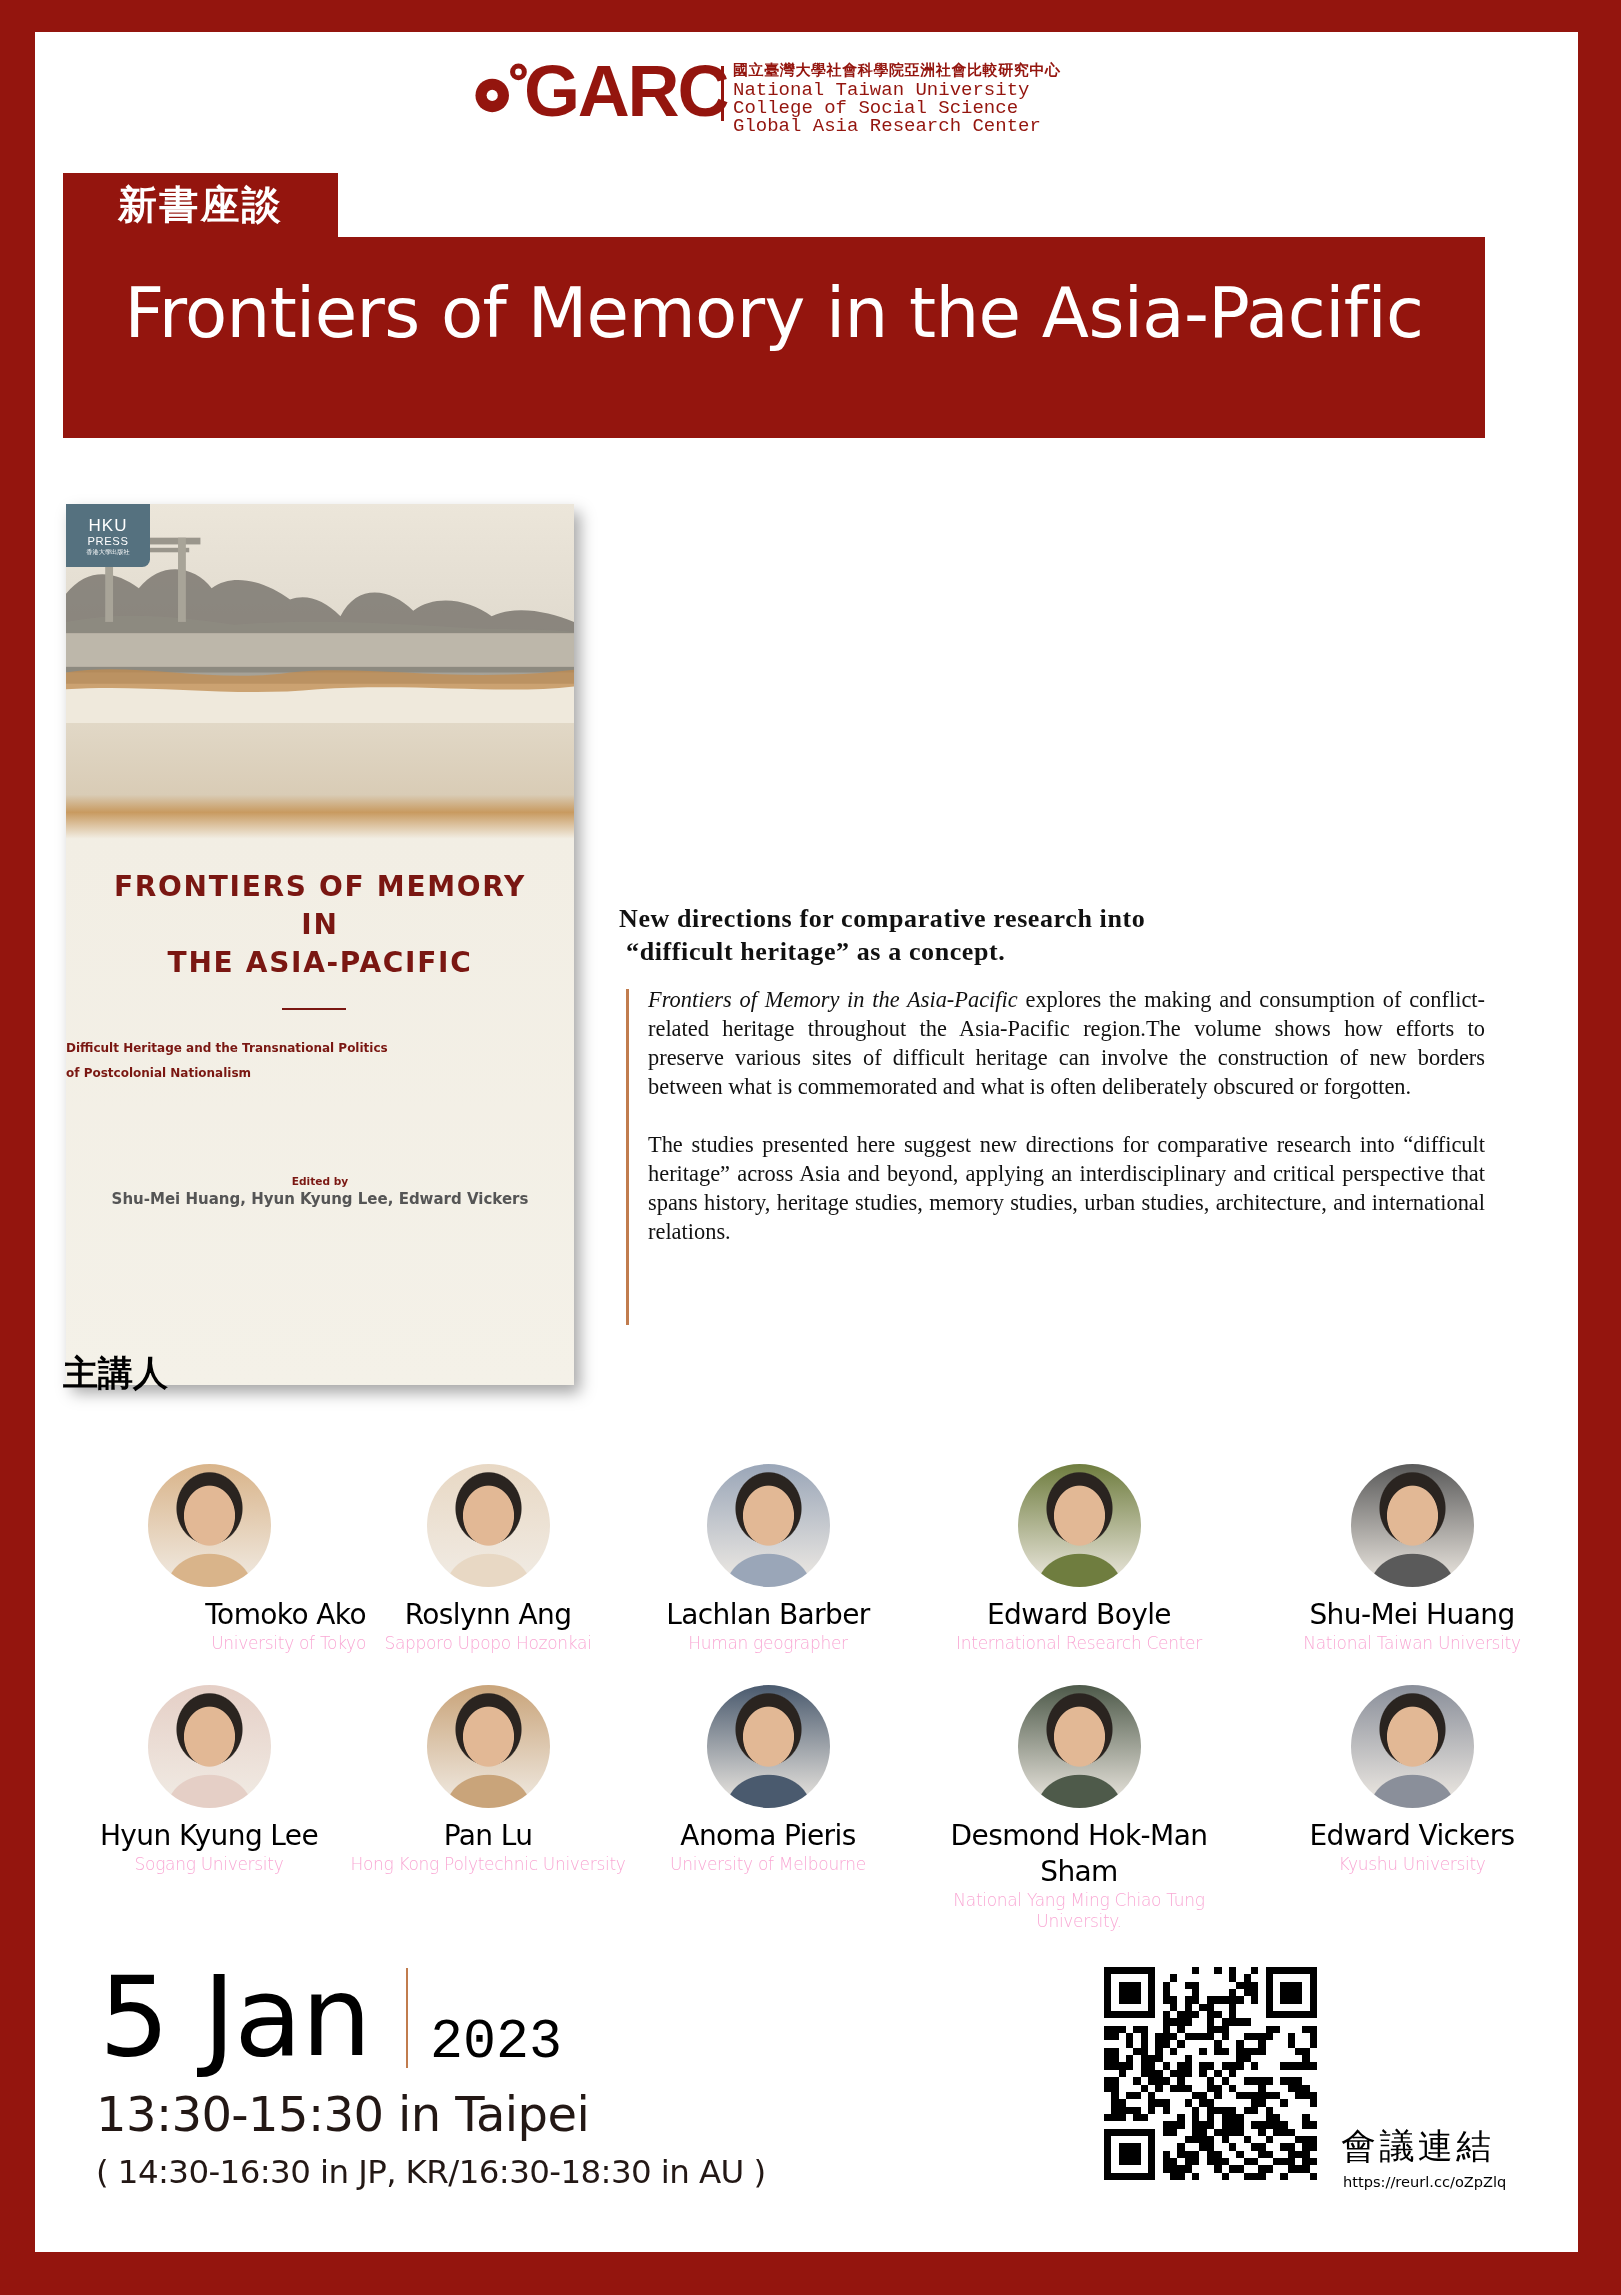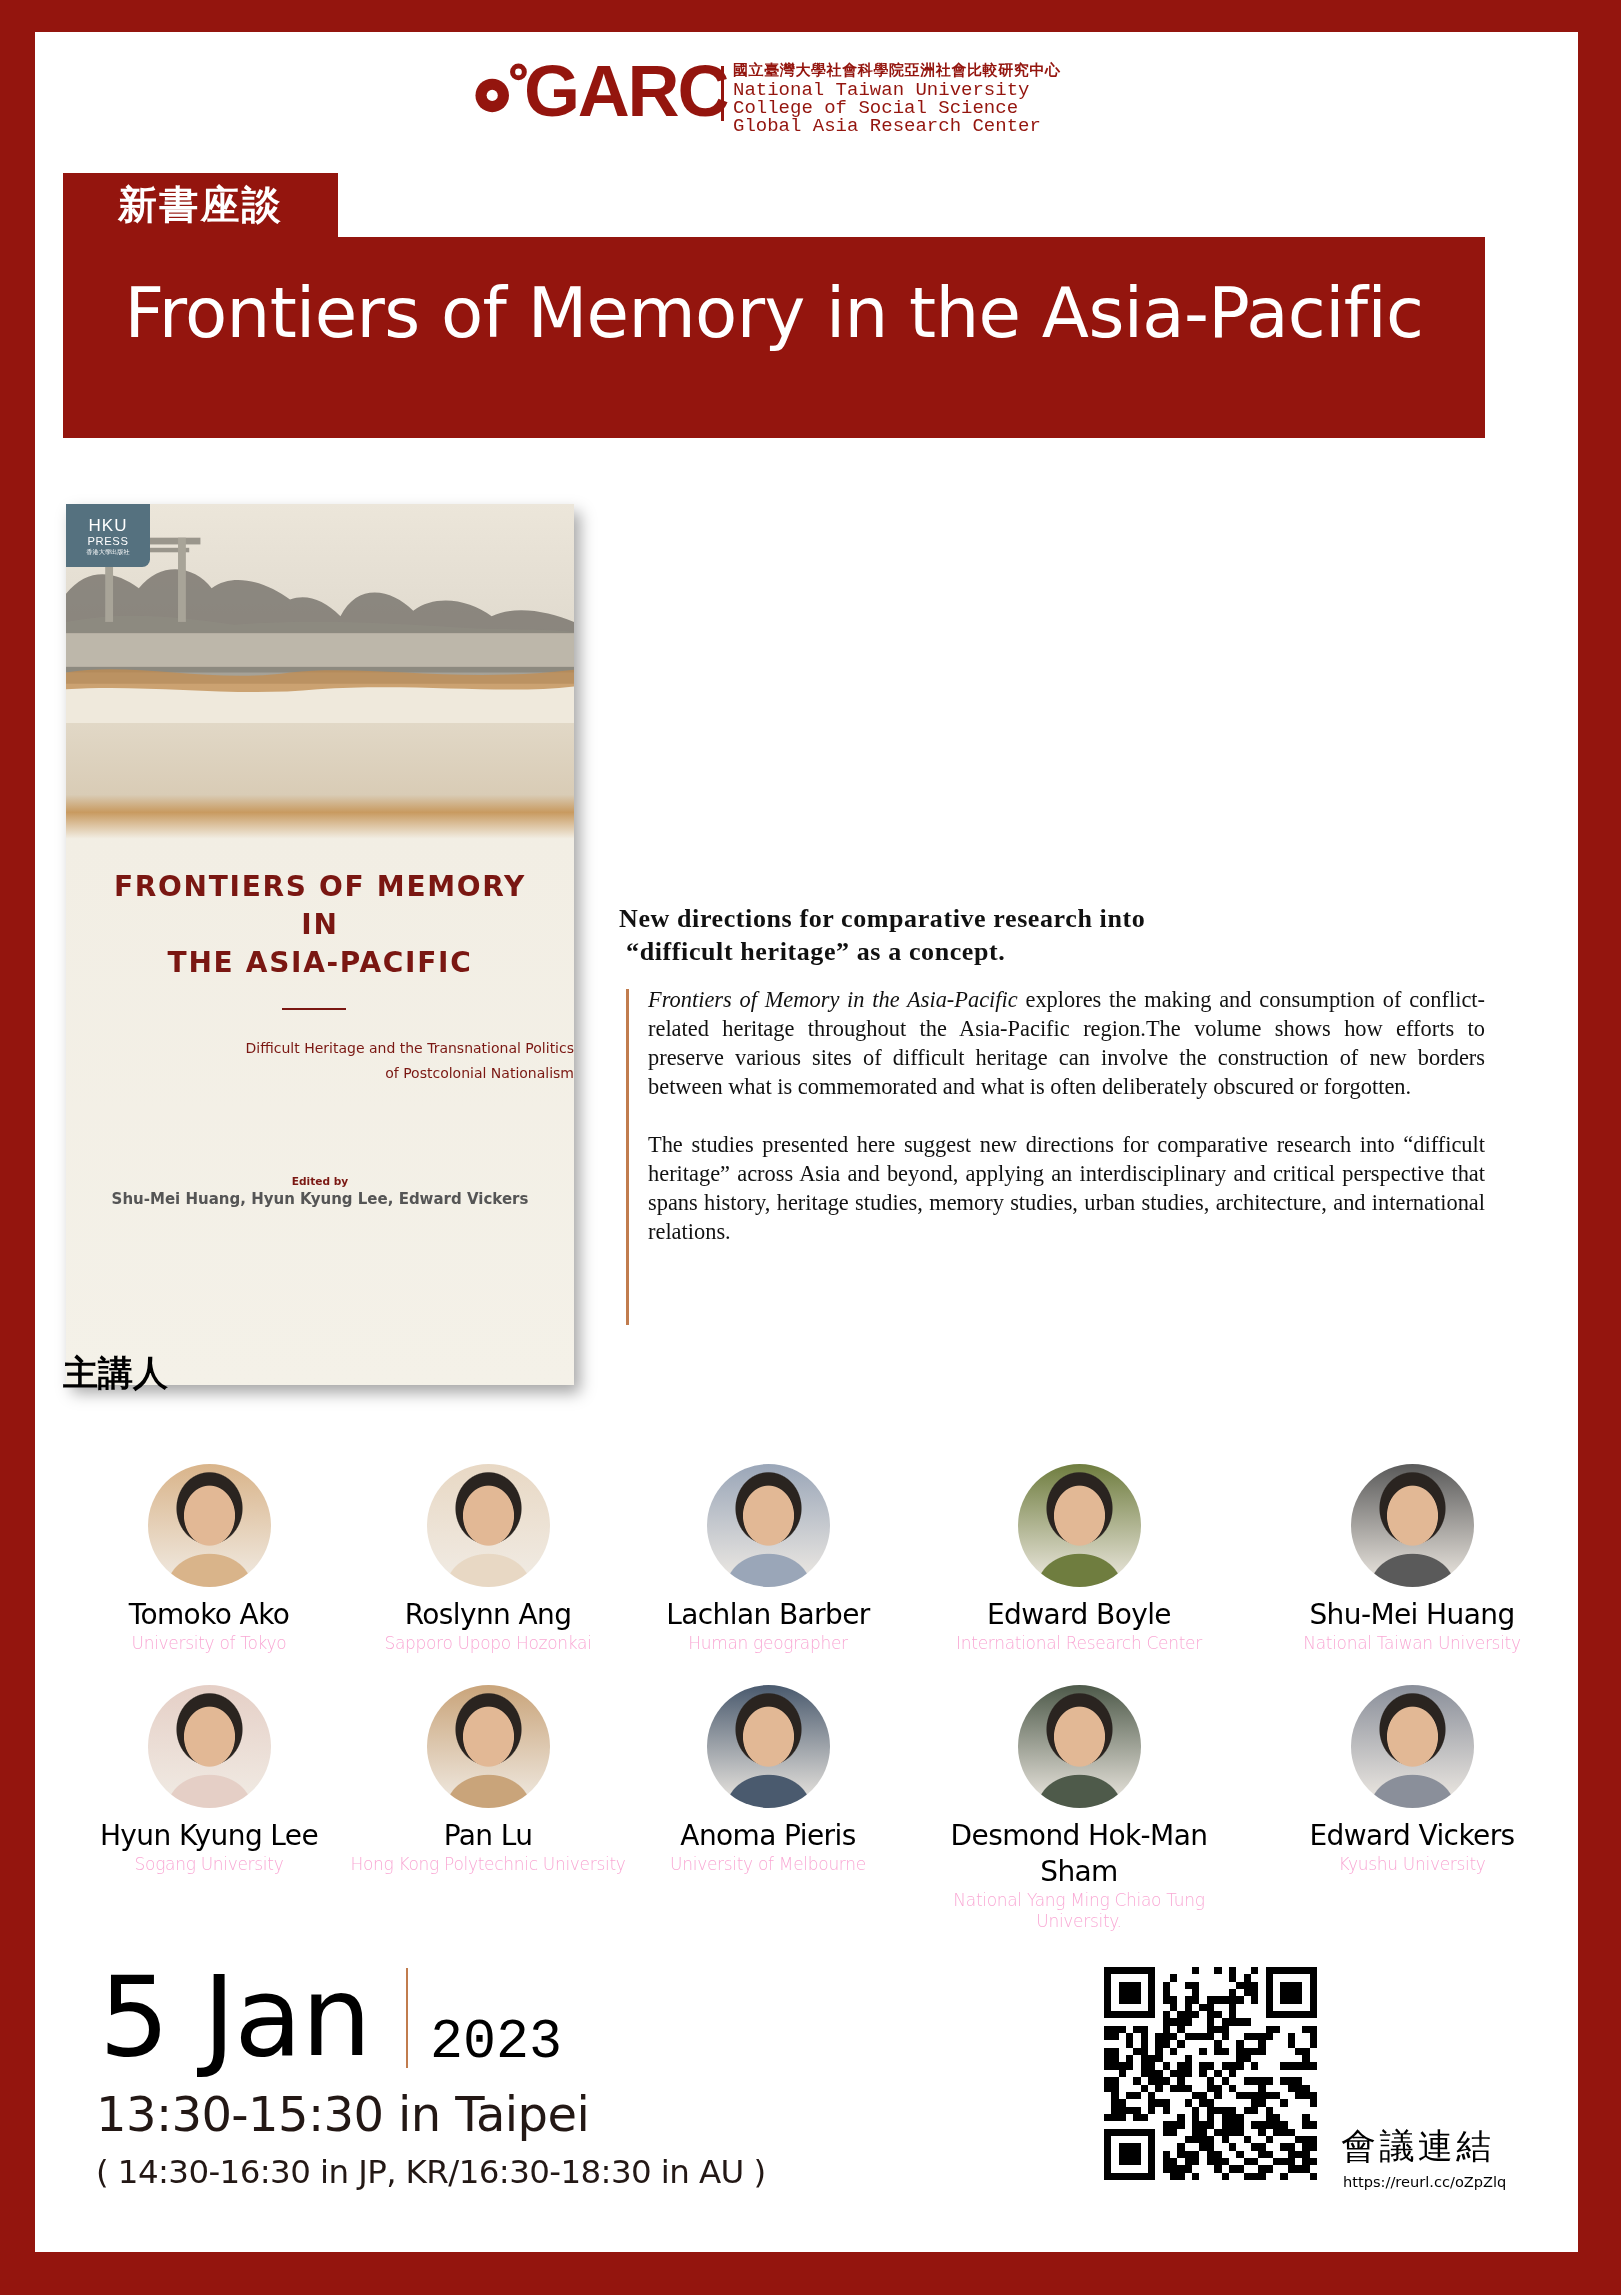--- a/index.html
+++ b/index.html
@@ -25,21 +25,21 @@
 
   
   .book { left: 66px; top: 504px; width: 508px; height: 881px; background: linear-gradient(180deg, #efe9dc 0%, #e6dfd0 20%, #d9ccb6 33%, #c89a60 35%, #f2eee4 38%, #f4f1e8 100%); box-shadow: 5.6px 7.8px 14.6px rgba(0,0,0,0.35); overflow: hidden; }
   .book-photo { position: absolute; left: 0; top: 0; width: 508px; height: 219px; }
   .hku-badge { position: absolute; left: 0; top: 0; width: 84px; height: 63px; background: #55717f; border-bottom-right-radius: 7.8px; color: #fff; text-align: center; }
   .hku-1 { font-family: "Liberation Sans", sans-serif; font-size: 17px; line-height: 19px; padding-top: 12.3px; letter-spacing: 1.1px; }
   .hku-2 { font-family: "Liberation Sans", sans-serif; font-size: 11.2px; line-height: 12.3px; letter-spacing: 0.6px; }
   .hku-3 { font-family: "DejaVu Sans", sans-serif; font-size: 6.2px; line-height: 7.8px; }
   .book-title { position: absolute; left: 0; right: 0; top: 364px; text-align: center; color: #7a1712; font-family: "DejaVu Sans", sans-serif; font-weight: bold; font-size: 28px; line-height: 38px; letter-spacing: 1.7px; }
   .book-rule { position: absolute; left: 216px; top: 504px; width: 64px; height: 2.2px; background: #7a1712; }
-  .book-sub { position: absolute; left: 0; right: 0; top: 532px; text-align: right; color: #7a1712; font-family: "DejaVu Sans", sans-serif; font-weight: normal; font-size: 14px; line-height: 25px; }
+  .book-sub { position: absolute; left: 0; right: 0; top: 532px; text-align: left; color: #7a1712; font-family: "DejaVu Sans", sans-serif; font-weight: bold; font-size: 12px; line-height: 25px; }
   .book-ed { position: absolute; left: 0; right: 0; top: 670px; text-align: center; color: #7a1712; font-family: "DejaVu Sans", sans-serif; font-weight: bold; font-size: 10.6px; line-height: 14.6px; }
   .book-editors { position: absolute; left: 0; right: 0; top: 685px; text-align: center; color: #555; font-family: "DejaVu Sans", sans-serif; font-weight: bold; font-size: 15px; line-height: 20px; }
 
   
   .desc-head { left: 619px; top: 903px; width: 729px; font-family: "Liberation Serif", serif; font-weight: bold; font-size: 26px; line-height: 32.5px; color: #111; letter-spacing: 0.6px; }
   .desc-bar { left: 626px; top: 989px; width: 2.8px; height: 336px; background: #c17c4e; }
   .desc-body { left: 648px; top: 985px; width: 837px; font-family: "Liberation Serif", serif; font-size: 22.4px; line-height: 29px; color: #111; text-align: justify; }
   .desc-body p { margin-bottom: 29px; }
   .desc-body em { font-style: italic; }
 
@@ -132,21 +132,21 @@
 </div>
 <div class="abs desc-bar"></div>
 <div class="abs desc-body">
   <p><em>Frontiers of Memory in the Asia-Pacific</em><span> explores the making and consumption of conflict-related heritage throughout the Asia-Pacific region.The volume shows how efforts to preserve various sites of difficult heritage can involve the construction of new borders between what is commemorated and what is often deliberately obscured or forgotten.</span></p>
   <p>The studies presented here suggest new directions for comparative research into “difficult heritage” across Asia and beyond, applying an interdisciplinary and critical perspective that spans history, heritage studies, memory studies, urban studies, architecture, and international relations.</p>
 </div>
 
 <div class="abs spk-head">主講人</div>
 
 <div id="speakers">
-  <div class="speaker" style="left:52px;top:1464px;">
+  <div class="speaker" style="left:52px;top:1464px;text-align:right;">
     <div class="avatar" style="background: radial-gradient(34% 40% at 50% 42%, rgb(226, 184, 149) 0px, rgb(226, 184, 149) 60%, transparent 62%), radial-gradient(48% 38% at 50% 100%, rgb(217, 180, 138) 0px, rgb(217, 180, 138) 70%, transparent 72%), radial-gradient(44% 48% at 50% 36%, rgb(42, 36, 32) 0px, rgb(42, 36, 32) 60%, transparent 62%), linear-gradient(rgb(217, 180, 138) 0%, rgb(241, 236, 229) 100%);"></div>
     <div class="spk-name">Tomoko Ako</div>
     <div class="spk-aff">University of Tokyo</div>
   </div>
   <div class="speaker" style="left:331px;top:1464px;">
     <div class="avatar" style="background: radial-gradient(34% 40% at 50% 42%, rgb(226, 184, 149) 0px, rgb(226, 184, 149) 60%, transparent 62%), radial-gradient(48% 38% at 50% 100%, rgb(232, 216, 196) 0px, rgb(232, 216, 196) 70%, transparent 72%), radial-gradient(44% 48% at 50% 36%, rgb(42, 36, 32) 0px, rgb(42, 36, 32) 60%, transparent 62%), linear-gradient(rgb(232, 216, 196) 0%, rgb(241, 236, 229) 100%);"></div>
     <div class="spk-name">Roslynn Ang</div>
     <div class="spk-aff">Sapporo Upopo Hozonkai</div>
   </div>
   <div class="speaker" style="left:611px;top:1464px;">

